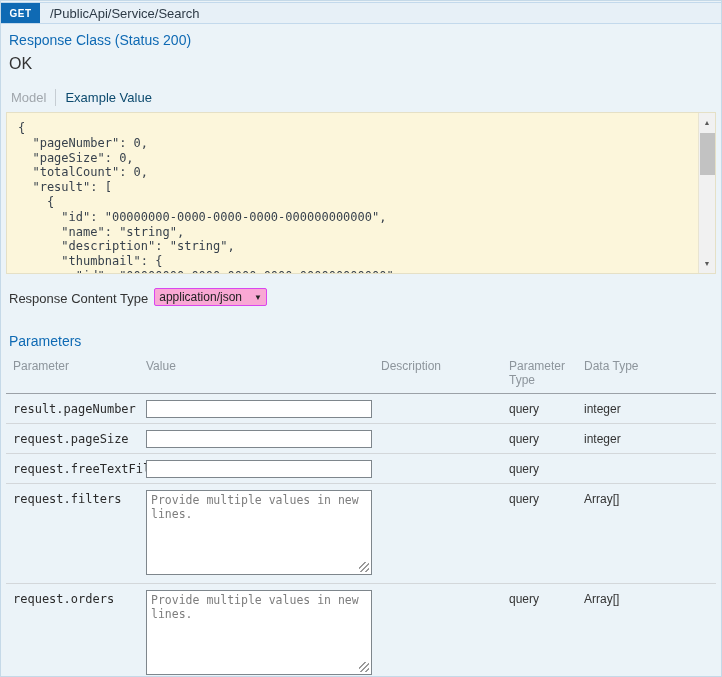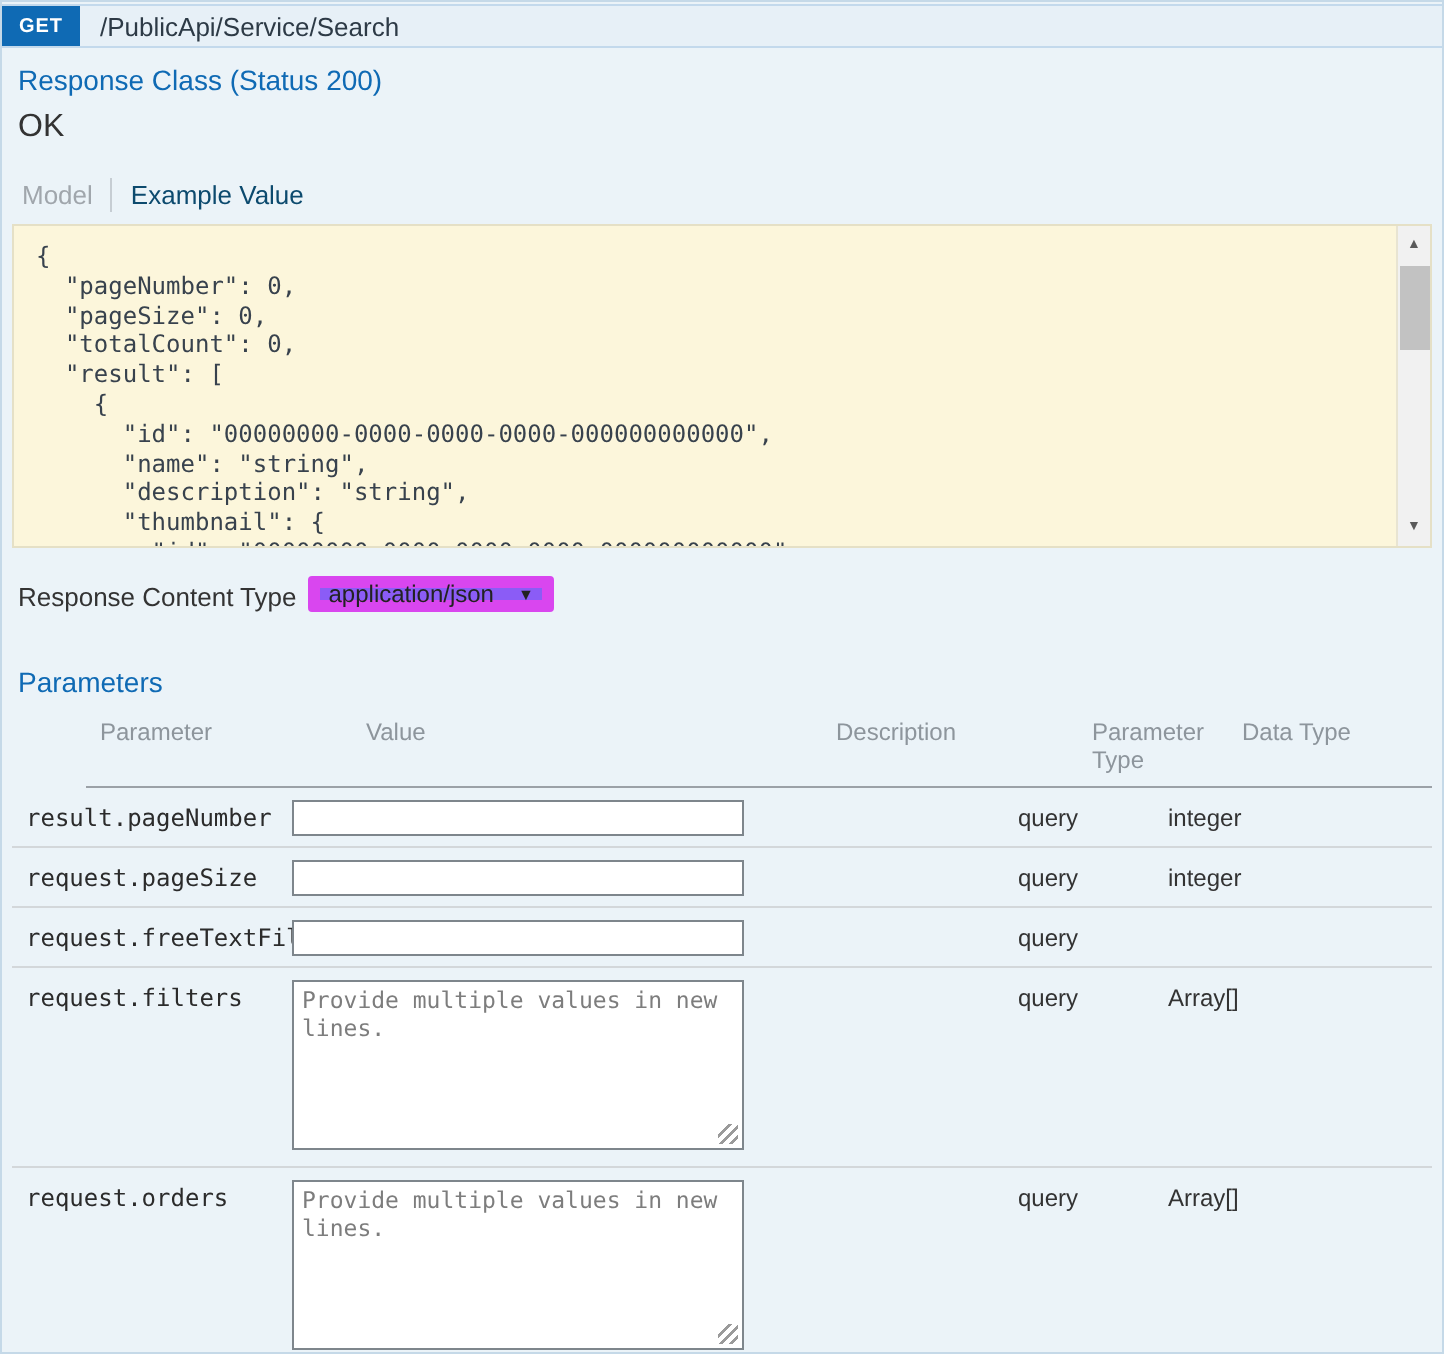--- a/index.html
+++ b/index.html
@@ -77,36 +77,36 @@
     position: absolute; left: 1px; top: 20px; width: 15px; height: 42px;
     background: #c2c2c2; cursor: pointer;
   }
 
   
   .rct-row { display: flex; align-items: flex-end; margin-top: 14px; }
   .rct-label { font-size: 13px; color: #333; }
   .rct-select {
     display: inline-flex; align-items: center;
     margin-left: 6px; height: 18px;
-    border: 6px solid #d946ef; border-radius: 2px;
-    background: #8b5cf6; padding: 0 4px 0 4px;
+    border: 1px solid #d946ef; border-radius: 2px;
+    background: #f9a8d4; padding: 0 4px 0 4px;
     font-size: 12px; color: #222; cursor: pointer;
   }
   .rct-caret { font-size: 8px; margin-left: 12px; color: #222; }
 
   
   .params-heading { margin-top: 27px; font-size: 14px; color: #0f6ab4; }
 
   .params-table { margin: 4px 5px 0 5px; }
   .grid-row {
     display: grid;
     grid-template-columns: 133px 235px 128px 75px auto;
     padding-left: 7px;
   }
-  .thead { color: #8d959c; font-size: 12px; margin-left: 37px; }
+  .thead { color: #8d959c; font-size: 12px; }
   .thead .c { padding: 6px 6px 6px 0; }
   .thead { border-bottom: 1px solid #9ba1a7; }
   .param-row { border-bottom: 1px solid #d3d7da; }
   .param-row:last-child { border-bottom: none; }
   .param-row .c { padding: 6px 6px 5px 0; font-size: 12px; color: #333; }
   .param-row .c.name {
     font-family: "DejaVu Sans Mono", monospace;
     font-size: 12px; color: #2b2b2b; padding-top: 8px;
   }
   .val-input {

